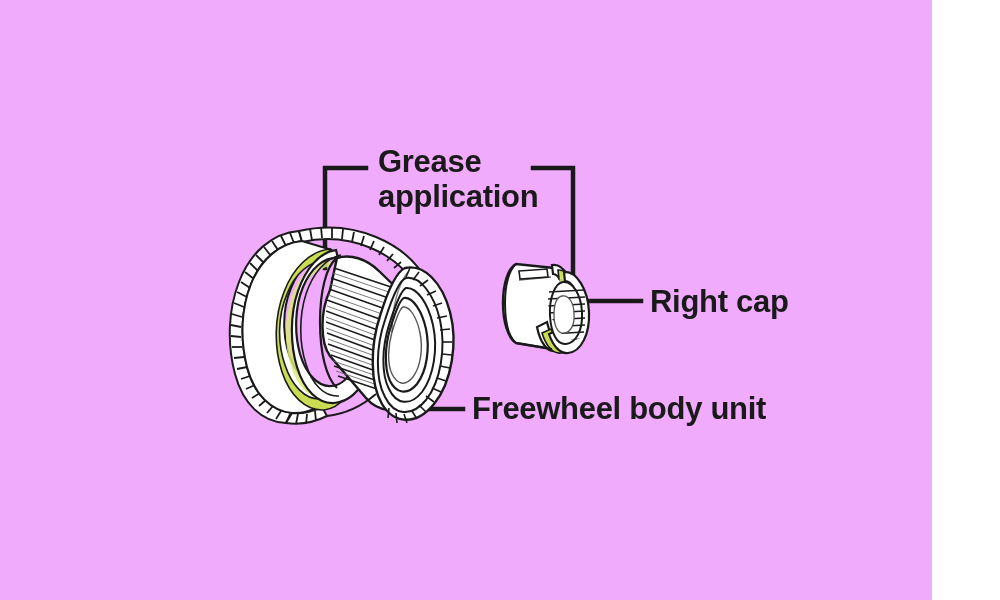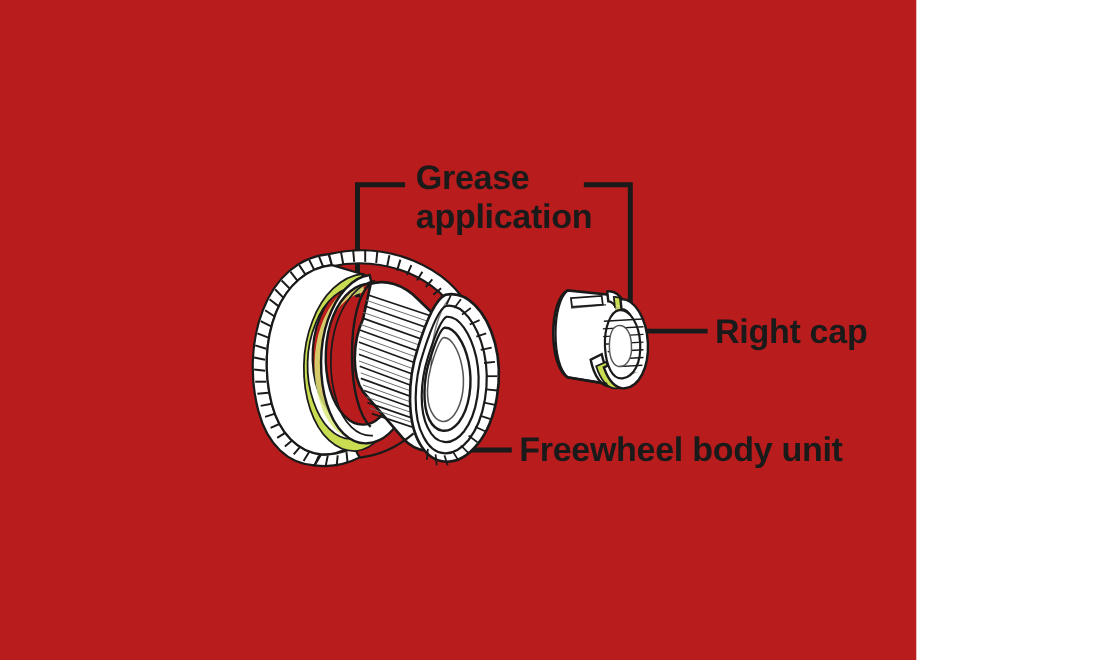--- a/index.html
+++ b/index.html
@@ -8,23 +8,23 @@
     background: #ffffff;
   }
   body {
     width: 1000px;
     height: 600px;
     font-family: "Liberation Sans", sans-serif;
     overflow: hidden;
   }
   #diagram-root {
     position: relative;
-    width: 833px;
+    width: 932px;
     height: 600px;
-    background: #b91c1c;
+    background: #f0abfc;
   }
   svg.figure {
     position: absolute;
     left: 0;
     top: 0;
     width: 1000px;
     height: 600px;
     display: block;
   }
   .callout-text {

